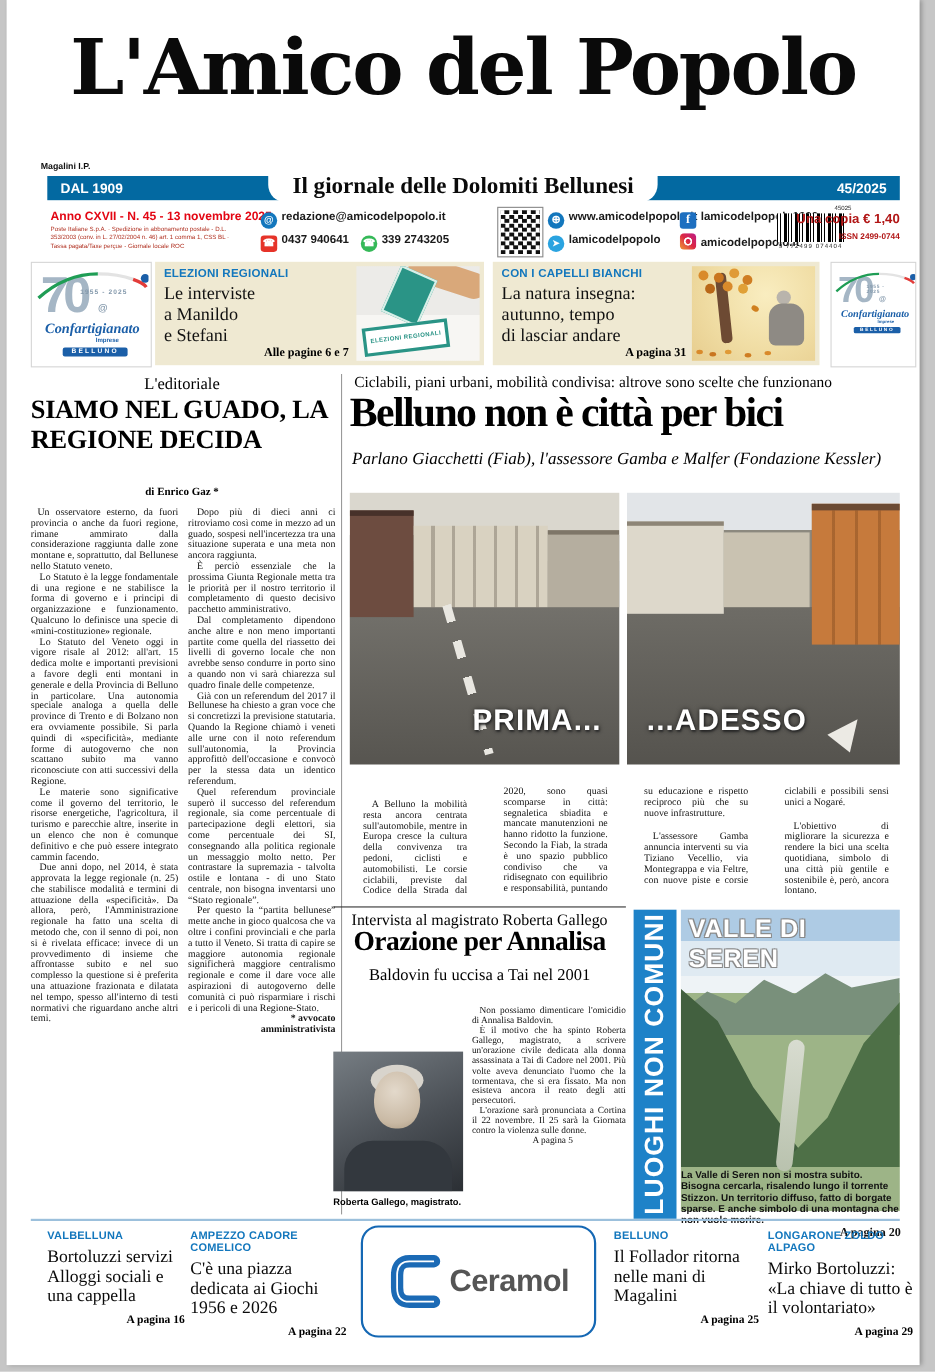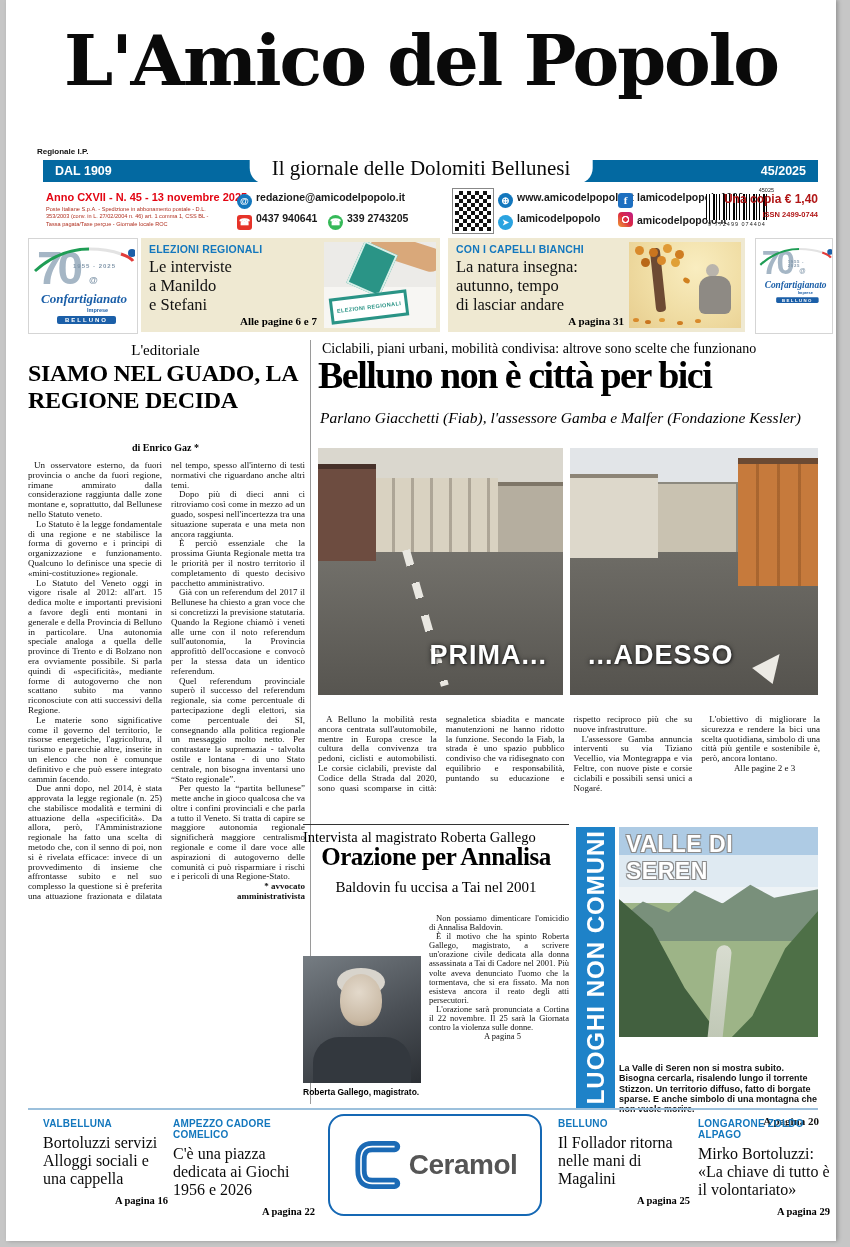--- a/index.html
+++ b/index.html
@@ -10,21 +10,21 @@
   .serif{font-family:"Liberation Serif","DejaVu Serif",serif}
   .just{text-align:justify;hyphens:auto}
   .pre{white-space:pre-line}
 
   
   .contiene{left:31px;top:147px;font-weight:bold;font-size:8px;color:#111}
   .mast-title{left:0;right:0;top:26px;text-align:center;font-family:"DejaVu Serif","Liberation Serif",serif;
               font-weight:bold;font-size:70px;letter-spacing:-2px;color:#0a0a0a;line-height:1}
   .sub-box{left:50%;transform:translateX(-50%);top:144px;height:40px;background:#fff;z-index:2;
            border-radius:0 0 16px 16px;padding:0 22px;display:flex;align-items:flex-end;justify-content:center}
-  .sub-box span{font-family:"Liberation Serif",serif;font-weight:normal;font-size:21px;color:#0a0a0a;padding-bottom:3px;white-space:nowrap}
+  .sub-box span{font-family:"Liberation Serif",serif;font-weight:bold;font-size:21px;color:#0a0a0a;padding-bottom:3px;white-space:nowrap}
   .blue-bar{left:37px;right:18px;top:160px;height:22px;background:#0369a1;z-index:1;color:#fff;
             font-weight:bold;font-size:12.5px;line-height:22px}
   .blue-bar .l{position:absolute;left:12px}
   .blue-bar .r{position:absolute;right:12px}
 
   
   .dateline{left:40px;top:191px;color:#e30613;font-weight:bold;font-size:11px}
   .smallprint{left:40px;top:206px;width:172px;font-size:5.6px;line-height:1.3;color:#b03020}
   .centry{position:absolute;font-weight:bold;font-size:10.5px;color:#1a1a1a;white-space:nowrap}
   .cicon{display:inline-flex;width:15px;height:15px;color:#fff;align-items:center;justify-content:center;
@@ -114,44 +114,44 @@
   .ph-s2{left:564px;top:448px;width:248px;height:247px;background:linear-gradient(#e2e5e8 0 34px,#8c897f 34px 104px,#6e6c66 104px,#55534e)}
   .ph-s2 .c1{position:absolute;left:0;top:26px;width:88px;height:80px;background:#ddd8cb;border-top:4px solid #8d8577}
   .ph-s2 .c2{position:absolute;left:88px;top:36px;width:78px;height:68px;background:#c9c2b1}
   .ph-s2 .c3{position:absolute;right:0;top:10px;width:80px;height:122px;background:#c67a3c;border-top:6px solid #6b4a33;
              background-image:repeating-linear-gradient(90deg,transparent 0 18px,rgba(80,40,10,.25) 18px 21px)}
   .ph-s2 .arrow{position:absolute;bottom:16px;right:34px;width:0;height:0;border-left:13px solid transparent;
                 border-right:13px solid transparent;border-bottom:28px solid #eceae4;transform:rotate(38deg)}
   .ma-cap{left:312px;top:699px;width:500px;font-weight:bold;font-size:10px;color:#111}
   .ma-body{left:312px;top:715px;width:502px;height:107px;overflow:hidden;column-count:4;column-gap:9px;
            font-family:"Liberation Serif",serif;font-size:9px;line-height:1.09;color:#111}
-  .ma-body p{margin:0;text-indent:8px}
+  .ma-body p{margin:12px;text-indent:8px}
   .ref-r{text-align:center;font-weight:normal;margin-top:1px}
 
   
   .iv-rule{left:297px;top:824px;width:266px;height:1px;background:#333}
-  .iv-kick{left:297px;top:829px;width:266px;font-family:"Liberation Serif",serif;font-size:14.5px}
+  .iv-kick{left:297px;top:829px;width:266px;text-align:center;font-family:"Liberation Serif",serif;font-size:14.5px}
   .iv-head{left:297px;top:843px;width:266px;text-align:center;font-family:"Liberation Serif",serif;
            font-weight:bold;font-size:25px;letter-spacing:-.5px}
   .iv-sub{left:297px;top:879px;width:266px;text-align:center;font-family:"Liberation Serif",serif;
           font-size:15px}
   .iv-photo{left:297px;top:956px;width:118px;height:127px;background:linear-gradient(155deg,#767d83,#4a4f55 55%,#2b2f34)}
   .iv-photo .hair{position:absolute;left:34px;top:12px;width:48px;height:28px;border-radius:50%;background:#d8d4cc}
   .iv-photo .head{position:absolute;left:37px;top:18px;width:42px;height:52px;border-radius:50% 50% 46% 46%;
                   background:radial-gradient(circle at 45% 35%, #e3d9cb, #c9b9a4 70%, #a8977f)}
   .iv-photo .bust{position:absolute;left:10px;bottom:0;width:98px;height:46px;border-radius:26px 26px 0 0;background:#33383e}
   .iv-cap{left:297px;top:1087px;width:160px;font-weight:bold;font-size:8.5px}
   .iv-body{left:423px;top:914px;width:140px;height:194px;overflow:hidden;font-family:"Liberation Serif",serif;
            font-size:8.5px;line-height:1.07;color:#111;text-align:justify;hyphens:auto}
   .iv-body p{margin:0;text-indent:7px}
 
   
   .band{left:570px;top:827px;width:39px;height:281px;background:#1e82c8;display:flex;align-items:center;justify-content:center}
   .band span{writing-mode:vertical-rl;transform:rotate(180deg);color:#fff;font-weight:bold;font-size:24px;letter-spacing:1px;white-space:nowrap}
-  .pl-photo{left:613px;top:827px;width:199px;height:210px;background:linear-gradient(#aecbe4 0 28px,#dfeaf2 28px 60px,#eef3f6 60px 76px,#9db487 76px)}
+  .pl-photo{left:613px;top:827px;width:199px;height:274px;background:linear-gradient(#aecbe4 0 28px,#dfeaf2 28px 60px,#eef3f6 60px 76px,#9db487 76px)}
   .pl-photo .far{position:absolute;left:0;top:42px;width:100%;height:72px;background:#79907b;
        clip-path:polygon(0 70%,12% 45%,25% 60%,38% 30%,52% 48%,66% 22%,78% 40%,100% 28%,100% 100%,0 100%)}
   .pl-photo .sl{position:absolute;left:0;top:72px;width:60%;height:162px;background:#42603f;
        clip-path:polygon(0 0,28% 18%,55% 55%,100% 100%,0 100%)}
   .pl-photo .sr{position:absolute;right:0;top:84px;width:55%;height:150px;background:#4e7047;
        clip-path:polygon(100% 0,70% 25%,40% 70%,0 100%,100% 100%)}
   .pl-photo .riv{position:absolute;left:46%;top:118px;width:15px;height:120px;border-radius:8px;transform:rotate(6deg);
        background:linear-gradient(#d8dcd0,#b9c2ae)}
   .pl-title{position:absolute;left:7px;top:4px;color:#fff;font-weight:bold;font-size:23px;letter-spacing:.5px;
        text-shadow:-1px -1px 0 #8a8a8a,1px -1px 0 #8a8a8a,-1px 1px 0 #8a8a8a,1px 1px 0 #8a8a8a}
@@ -166,21 +166,21 @@
   .brief .bp{text-align:right;font-family:"Liberation Serif",serif;font-weight:bold;font-size:10.5px;margin-top:7px}
   .ceramol{left:322px;top:1114px;width:210px;height:98px;border:2px solid #1568b4;border-radius:16px;background:#fff;
            display:flex;align-items:center;justify-content:center;gap:8px}
   .ceramol .word{font-weight:bold;font-size:28px;color:#555;letter-spacing:-.5px}
 </style>
 </head>
 <body>
 
 <div class="page">
 
-  <div class="abs contiene">Regionale I.P.</div>
+  <div class="abs contiene">Magalini I.P.</div>
   <div class="abs mast-title serif">L'Amico del Popolo</div>
   <div class="abs sub-box">
     <span>Il giornale delle Dolomiti Bellunesi</span>
   </div>
   <div class="abs blue-bar">
     <span class="l">DAL 1909</span>
     <span class="r">45/2025</span>
   </div>
 
   <div class="abs dateline">Anno CXVII - N. 45 - 13 novembre 2025</div>
@@ -283,20 +283,21 @@
   <div class="abs ed-head">SIAMO NEL GUADO, LA REGIONE DECIDA</div>
   <div class="abs ed-by">di Enrico Gaz *</div>
   <div class="abs ed-body just">
     <p class="first">Un osservatore esterno, da fuori provincia o anche da fuori regione, rimane ammirato dalla considerazione raggiunta dalle zone montane e, soprattutto, dal Bellunese nello Statuto veneto.</p>
     <p>Lo Statuto è la legge fondamentale di una regione e ne stabilisce la forma di governo e i principi di organizzazione e funzionamento. Qualcuno lo definisce una specie di «mini-costituzione» regionale.</p>
     <p>Lo Statuto del Veneto oggi in vigore risale al 2012: all'art. 15 dedica molte e importanti previsioni a favore degli enti montani in generale e della Provincia di Belluno in particolare. Una autonomia speciale analoga a quella delle province di Trento e di Bolzano non era ovviamente possibile. Si parla quindi di «specificità», mediante forme di autogoverno che non scattano subito ma vanno riconosciute con atti successivi della Regione.</p>
     <p>Le materie sono significative come il governo del territorio, le risorse energetiche, l'agricoltura, il turismo e parecchie altre, inserite in un elenco che non è comunque definitivo e che può essere integrato cammin facendo.</p>
     <p>Due anni dopo, nel 2014, è stata approvata la legge regionale (n. 25) che stabilisce modalità e termini di attuazione della «specificità». Da allora, però, l'Amministrazione regionale ha fatto una scelta di metodo che, con il senno di poi, non si è rivelata efficace: invece di un provvedimento di insieme che affrontasse subito e nel suo complesso la questione si è preferita una attuazione frazionata e dilatata nel tempo, spesso all'interno di testi normativi che riguardano anche altri temi.</p>
     <p>Dopo più di dieci anni ci ritroviamo così come in mezzo ad un guado, sospesi nell'incertezza tra una situazione superata e una meta non ancora raggiunta.</p>
     <p>È perciò essenziale che la prossima Giunta Regionale metta tra le priorità per il nostro territorio il completamento di questo decisivo pacchetto amministrativo.</p>
+    <p>Dal completamento dipendono anche altre e non meno importanti partite come quella del riassetto dei livelli di governo locale che non avrebbe senso condurre in porto sino a quando non vi sarà chiarezza sul quadro finale delle competenze.</p>
     <p>Già con un referendum del 2017 il Bellunese ha chiesto a gran voce che si concretizzi la previsione statutaria. Quando la Regione chiamò i veneti alle urne con il noto referendum sull'autonomia, la Provincia approfittò dell'occasione e convocò per la stessa data un identico referendum.</p>
     <p>Quel referendum provinciale superò il successo del referendum regionale, sia come percentuale di partecipazione degli elettori, sia come percentuale dei SI, consegnando alla politica regionale un messaggio molto netto. Per contrastare la supremazia - talvolta ostile e lontana - di uno Stato centrale, non bisogna inventarsi uno “Stato regionale”.</p>
     <p>Per questo la “partita bellunese” mette anche in gioco qualcosa che va oltre i confini provinciali e che parla a tutto il Veneto. Si tratta di capire se maggiore autonomia regionale significherà maggiore centralismo regionale e come il dare voce alle aspirazioni di autogoverno delle comunità ci può risparmiare i rischi e i pericoli di una Regione-Stato.</p>
     <p class="sig pre">* avvocato
 amministrativista</p>
   </div>
 
   <div class="abs ma-kick">Ciclabili, piani urbani, mobilità condivisa: altrove sono scelte che funzionano</div>
   <div class="abs ma-head">Belluno non è città per bici</div>
   <div class="abs ma-sub">Parlano Giacchetti (Fiab), l'assessore Gamba e Malfer (Fondazione Kessler)</div>

